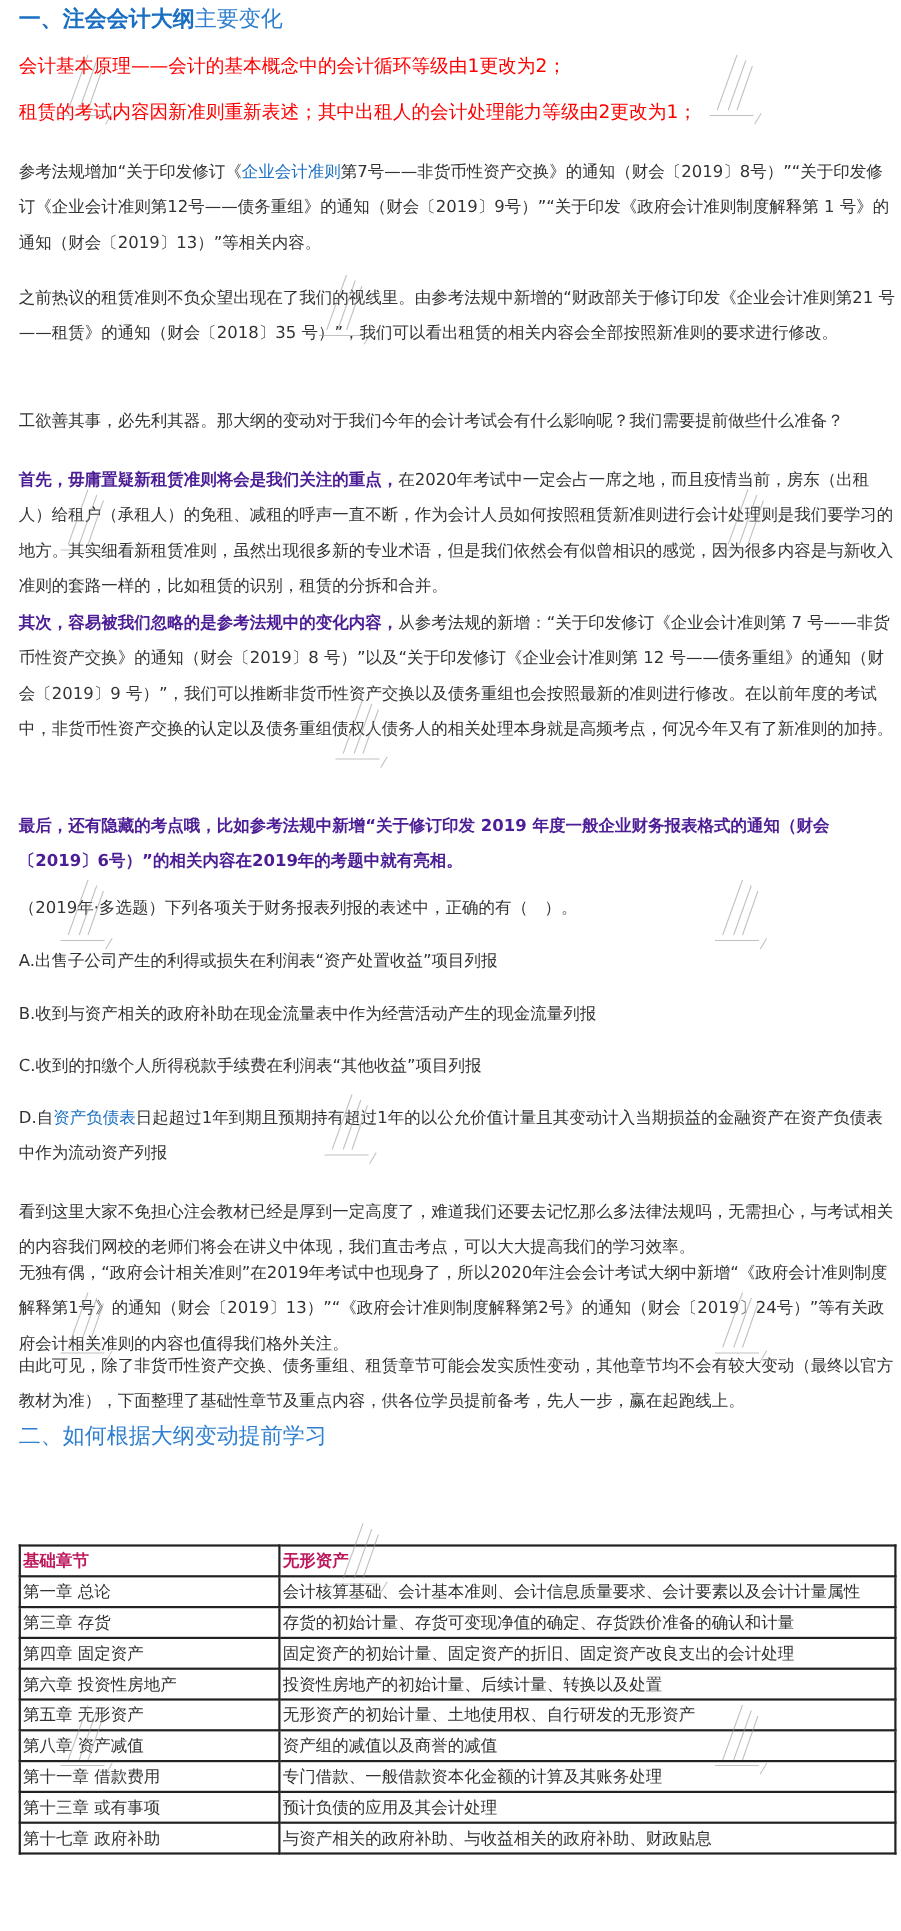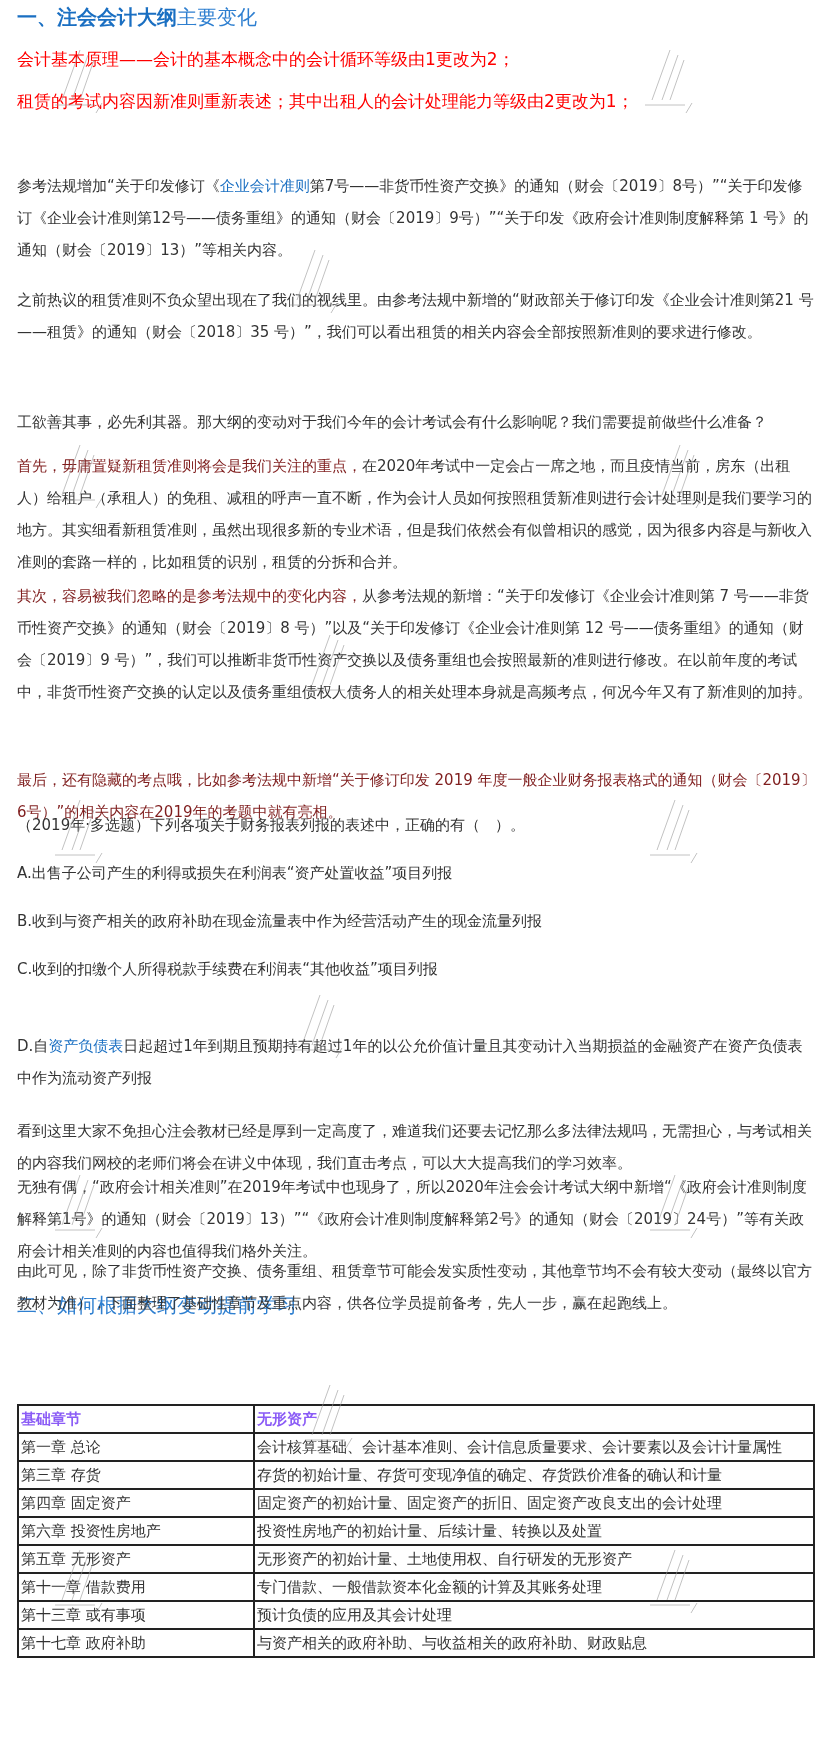--- a/index.html
+++ b/index.html
@@ -17,35 +17,35 @@
     position: absolute; left: 17px;
     font-size: 20px; color: #2e7fd0; font-weight: normal;
     white-space: nowrap;
   }
   .h-section .strong { font-weight: bold; color: #1a6fc2; }
   .red {
     position: absolute; left: 17px; color: #ff0000; font-size: 17px; white-space: nowrap;
   }
   .para {
     position: absolute; left: 17px; width: 800px;
-    font-size: 15px; line-height: 32px; color: #333333; margin-top: 30px;
+    font-size: 15px; line-height: 32px; color: #333333;
   }
-  .para b { font-weight: normal; color: #7f1d1d; }
+  .para b { font-weight: bold; color: #4c1d95; }
   .link { color: #1a6fc2; }
   .opt { position: absolute; left: 17px; font-size: 15px; color: #333; white-space: nowrap; }
   table.chapters {
     position: absolute; left: 17px; top: 1404px;
     width: 798px; border-collapse: collapse;
     font-size: 15px; color: #333;
   }
   table.chapters td {
     border: 2px solid #222; height: 26px; padding: 0 2px; white-space: nowrap;
   }
   table.chapters td.c1 { width: 230px; }
-  table.chapters tr.head td { font-weight: bold; color: #8b5cf6; }
+  table.chapters tr.head td { font-weight: bold; color: #be185d; }
   .wm {
     position: absolute; width: 60px; height: 70px; pointer-events: none; opacity: 0.6;
   }
 </style>
 </head>
 <body>
 
 <div class="page">
 
   <div class="h-section" style="top:4px;">
@@ -54,21 +54,21 @@
 
   <div class="red" style="top:48px;">会计基本原理——会计的基本概念中的会计循环等级由1更改为2；</div>
   <div class="red" style="top:90px;">租赁的考试内容因新准则重新表述；其中出租人的会计处理能力等级由2更改为1；</div>
 
   <div class="para" style="top:140px;">
     <span>参考法规增加“关于印发修订《</span><a class="link">企业会计准则</a><span>第7号——非货币性资产交换》的通知（财会〔2019〕8号）”“关于印发修订《企业会计准则第12号——债务重组》的通知（财会〔2019〕9号）”“关于印发《政府会计准则制度解释第 1 号》的通知（财会〔2019〕13）”等相关内容。</span>
   </div>
 
   <div class="para" style="top:254px;">之前热议的租赁准则不负众望出现在了我们的视线里。由参考法规中新增的“财政部关于修订印发《企业会计准则第21 号——租赁》的通知（财会〔2018〕35 号）”，我们可以看出租赁的相关内容会全部按照新准则的要求进行修改。</div>
 
-  <div class="para" style="top:378px;font-family:Liberation Mono, monospace;">工欲善其事，必先利其器。那大纲的变动对于我们今年的会计考试会有什么影响呢？我们需要提前做些什么准备？</div>
+  <div class="para" style="top:366px;">工欲善其事，必先利其器。那大纲的变动对于我们今年的会计考试会有什么影响呢？我们需要提前做些什么准备？</div>
 
   <div class="para" style="top:420px;">
     <b>首先，毋庸置疑新租赁准则将会是我们关注的重点，</b><span>在2020年考试中一定会占一席之地，而且疫情当前，房东（出租人）给租户（承租人）的免租、减租的呼声一直不断，作为会计人员如何按照租赁新准则进行会计处理则是我们要学习的地方。其实细看新租赁准则，虽然出现很多新的专业术语，但是我们依然会有似曾相识的感觉，因为很多内容是与新收入准则的套路一样的，比如租赁的识别，租赁的分拆和合并。</span>
   </div>
 
   <div class="para" style="top:550px;">
     <b>其次，容易被我们忽略的是参考法规中的变化内容，</b><span>从参考法规的新增：“关于印发修订《企业会计准则第 7 号——非货币性资产交换》的通知（财会〔2019〕8 号）”以及“关于印发修订《企业会计准则第 12 号——债务重组》的通知（财会〔2019〕9 号）”，我们可以推断非货币性资产交换以及债务重组也会按照最新的准则进行修改。在以前年度的考试中，非货币性资产交换的认定以及债务重组债权人债务人的相关处理本身就是高频考点，何况今年又有了新准则的加持。</span>
   </div>
 
   <div class="para" style="top:734px;">
@@ -111,20 +111,24 @@
       <td class="c1">第四章 固定资产</td>
       <td>固定资产的初始计量、固定资产的折旧、固定资产改良支出的会计处理</td>
     </tr>
     <tr>
       <td class="c1">第六章 投资性房地产</td>
       <td>投资性房地产的初始计量、后续计量、转换以及处置</td>
     </tr>
     <tr>
       <td class="c1">第五章 无形资产</td>
       <td>无形资产的初始计量、土地使用权、自行研发的无形资产</td>
+    </tr>
+    <tr>
+      <td class="c1">第八章 资产减值</td>
+      <td>资产组的减值以及商誉的减值</td>
     </tr>
     <tr>
       <td class="c1">第十一章 借款费用</td>
       <td>专门借款、一般借款资本化金额的计算及其账务处理</td>
     </tr>
     <tr>
       <td class="c1">第十三章 或有事项</td>
       <td>预计负债的应用及其会计处理</td>
     </tr>
     <tr>

